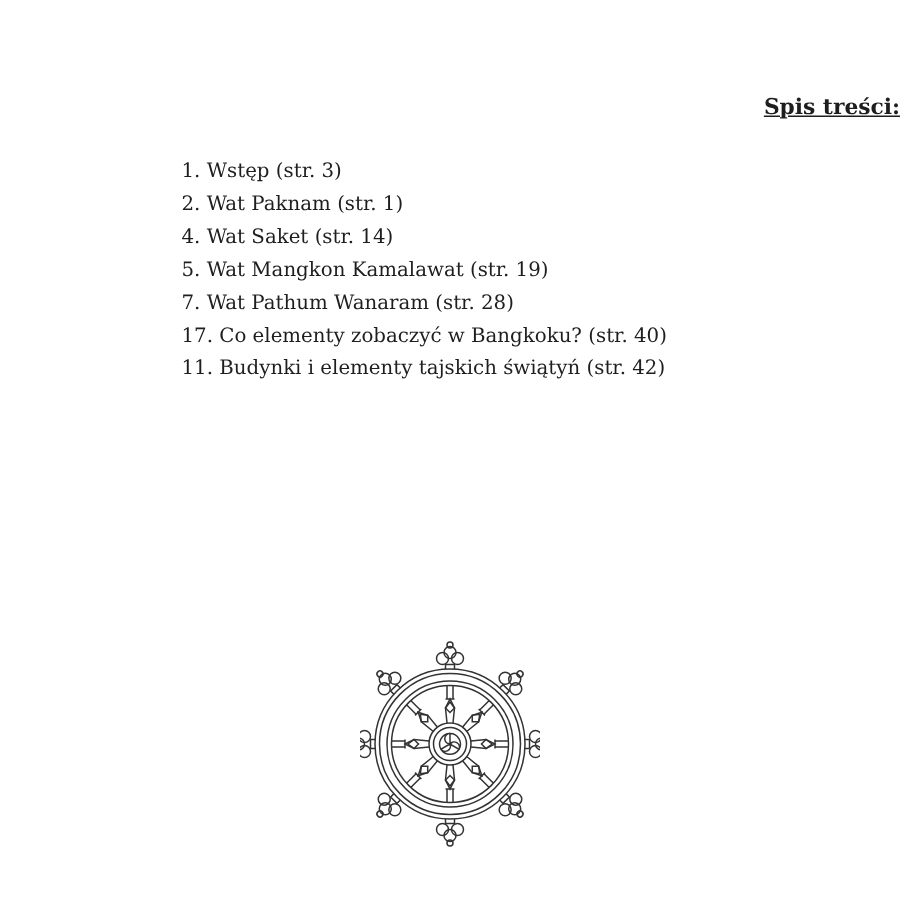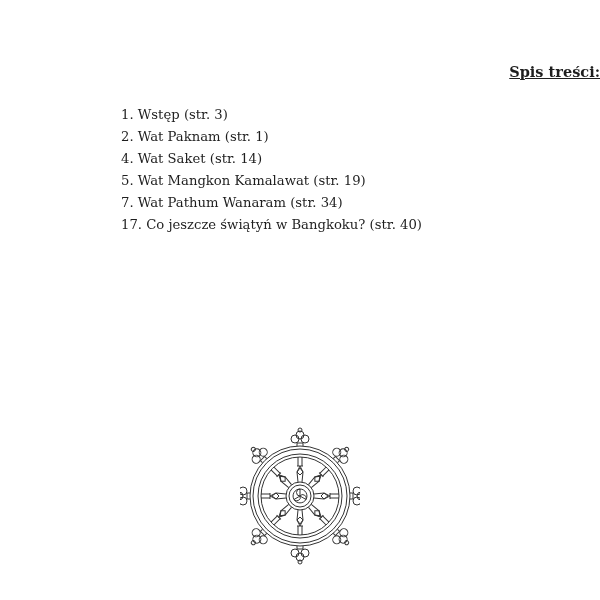--- a/index.html
+++ b/index.html
@@ -15,22 +15,23 @@
 </head>
 <body>
 
 <div class="title">Spis treści:</div>
 
 <ol class="toc">
   <li><span class="num">1.</span> <span>Wstęp</span> <span>(str. 3)</span></li>
   <li><span class="num">2.</span> <span>Wat Paknam</span> <span>(str. 1)</span></li>
   <li><span class="num">4.</span> <span>Wat Saket</span> <span>(str. 14)</span></li>
   <li><span class="num">5.</span> <span>Wat Mangkon Kamalawat</span> <span>(str. 19)</span></li>
-  <li><span class="num">7.</span> <span>Wat Pathum Wanaram</span> <span>(str. 34)</span></li>
-  <li><span class="num">17.</span> <span>Co jeszcze świątyń w Bangkoku?</span> <span>(str. 40)</span></li>
+  <li><span class="num">7.</span> <span>Wat Pathum Wanaram</span> <span>(str. 28)</span></li>
+  <li><span class="num">17.</span> <span>Co elementy zobaczyć w Bangkoku?</span> <span>(str. 40)</span></li>
+  <li><span class="num">11.</span> <span> Budynki i elementy tajskich świątyń</span> <span>(str. 42)</span></li>
 </ol>
 
 <svg class="wheel" viewBox="0 0 120 152" xmlns="http://www.w3.org/2000/svg" fill="none" stroke="#333" stroke-width="1">
   <g transform="translate(60,76)">
 
     <circle r="50"></circle>
     <circle r="47"></circle>
     <circle r="42"></circle>
     <circle r="39"></circle>
 

